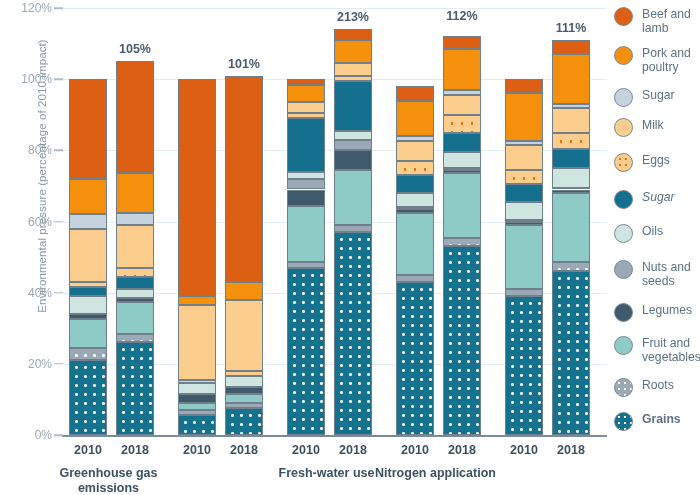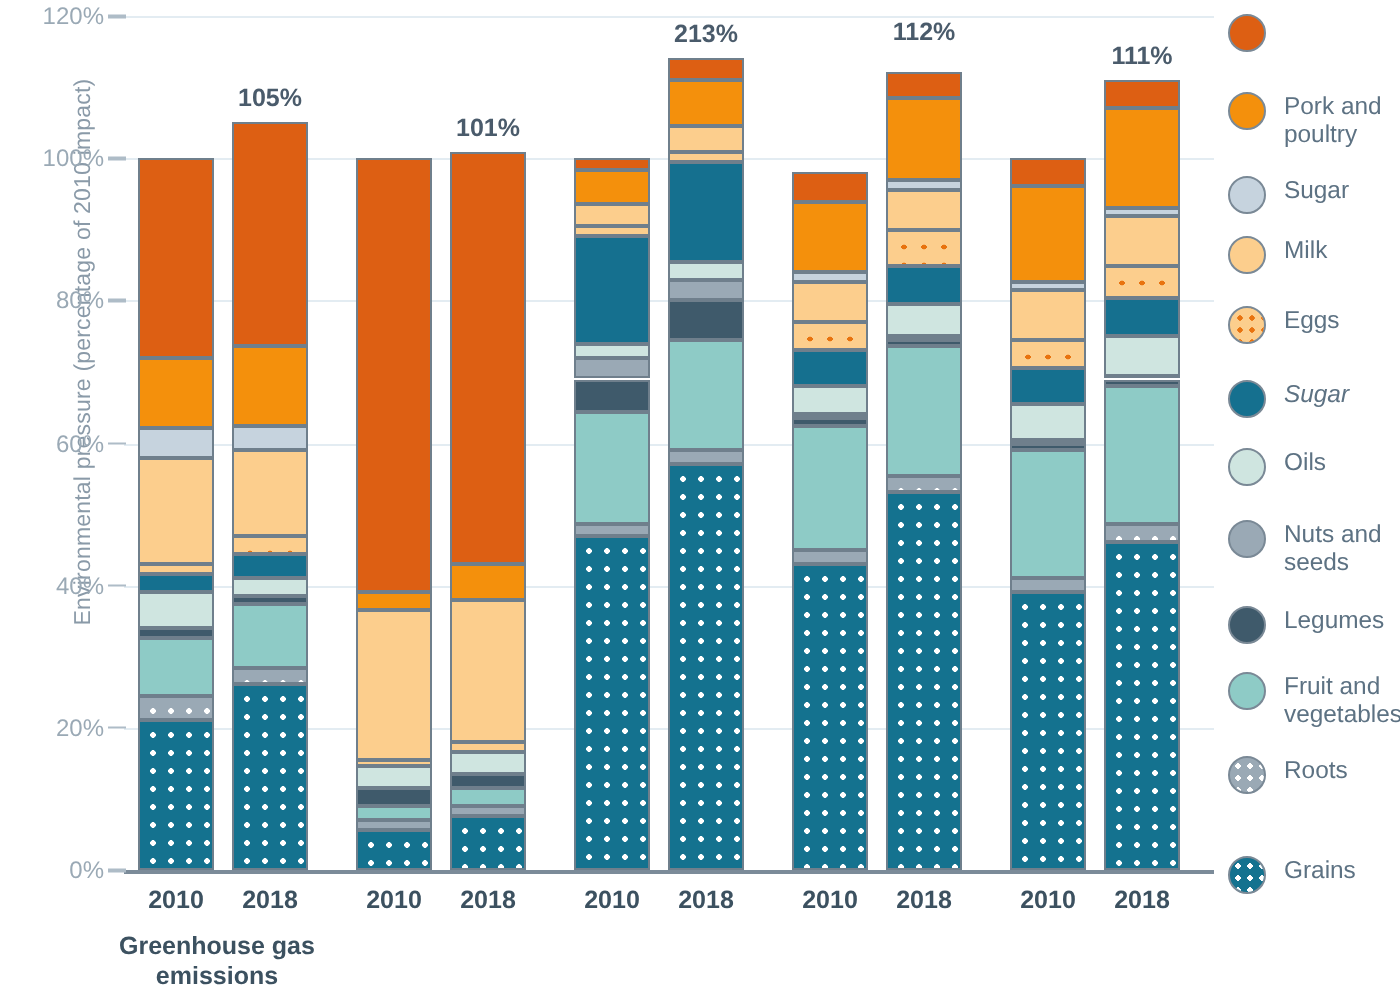--- a/index.html
+++ b/index.html
@@ -289,20 +289,21 @@
         <div class="seg" title="Pork and poultry: 14%" style="background: rgb(244, 144, 12); height: 49.8167px; bottom: 330.925px;"></div>
         <div class="seg" title="Beef and lamb: 4%" style="background: rgb(221, 95, 19); height: 14.2333px; bottom: 380.742px;"></div>
       </div>
     </div>
 
   <div id="xaxis"></div>
 
   <div class="legend" id="legend">
       <div class="legrow" style="top: 5px;">
         <span class="swatch" style="background: rgb(221, 95, 19);"></span>
+        <span class="legtext">Beef and lamb</span>
       </div>
       <div class="legrow" style="top: 44px;">
         <span class="swatch" style="background: rgb(244, 144, 12);"></span>
         <span class="legtext">Pork and poultry</span>
       </div>
       <div class="legrow" style="top: 86px;">
         <span class="swatch" style="background: rgb(198, 211, 222);"></span>
         <span class="legtext">Sugar</span>
       </div>
       <div class="legrow" style="top: 116px;">
@@ -330,21 +331,21 @@
         <span class="legtext">Legumes</span>
       </div>
       <div class="legrow" style="top: 334px;">
         <span class="swatch" style="background: rgb(142, 203, 198);"></span>
         <span class="legtext">Fruit and vegetables</span>
       </div>
       <div class="legrow" style="top: 376px;">
         <span class="swatch pat-dot-white" style="background: rgb(154, 169, 181);"></span>
         <span class="legtext">Roots</span>
       </div>
-      <div class="legrow" style="top: 426px;">
+      <div class="legrow" style="top: 410px; font-weight: bold;">
         <span class="swatch pat-dot-white" style="background: rgb(20, 114, 143);"></span>
         <span class="legtext">Grains</span>
       </div>
     </div>
 
 <div class="tickdash" style="top: 435px; left: 54px;"></div>
     <div class="tickdash" style="top: 363.833px; left: 54px;"></div>
     <div class="tickdash" style="top: 292.667px; left: 54px;"></div>
     <div class="tickdash" style="top: 221.5px; left: 54px;"></div>
     <div class="tickdash" style="top: 150.333px; left: 54px;"></div>
@@ -358,19 +359,21 @@
     <div class="xrule" style="left: 64px; top: 435px; width: 97px;"></div>
     <div class="xyear" style="left: 58px; top: 443px;">2010</div>
     <div class="xyear" style="left: 105px; top: 443px;">2018</div>
     <div class="xgroup" style="left: 33.5px; top: 466px;">Greenhouse gas emissions</div>
     <div class="xrule" style="left: 173px; top: 435px; width: 97px;"></div>
     <div class="xyear" style="left: 167px; top: 443px;">2010</div>
     <div class="xyear" style="left: 214px; top: 443px;">2018</div>
     <div class="xrule" style="left: 282px; top: 435px; width: 97px;"></div>
     <div class="xyear" style="left: 276px; top: 443px;">2010</div>
     <div class="xyear" style="left: 323px; top: 443px;">2018</div>
+    <div class="xgroup" style="left: 251.5px; top: 466px;">Fresh-water use</div>
     <div class="xrule" style="left: 391px; top: 435px; width: 97px;"></div>
     <div class="xyear" style="left: 385px; top: 443px;">2010</div>
     <div class="xyear" style="left: 432px; top: 443px;">2018</div>
+    <div class="xgroup" style="left: 360.5px; top: 466px;">Nitrogen application</div>
     <div class="xrule" style="left: 500px; top: 435px; width: 97px;"></div>
     <div class="xyear" style="left: 494px; top: 443px;">2010</div>
     <div class="xyear" style="left: 541px; top: 443px;">2018</div>
   </div>
 
 </body></html>

